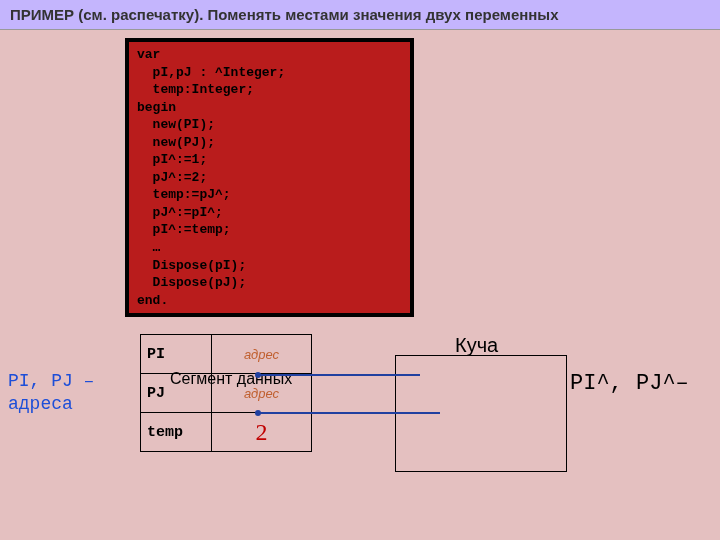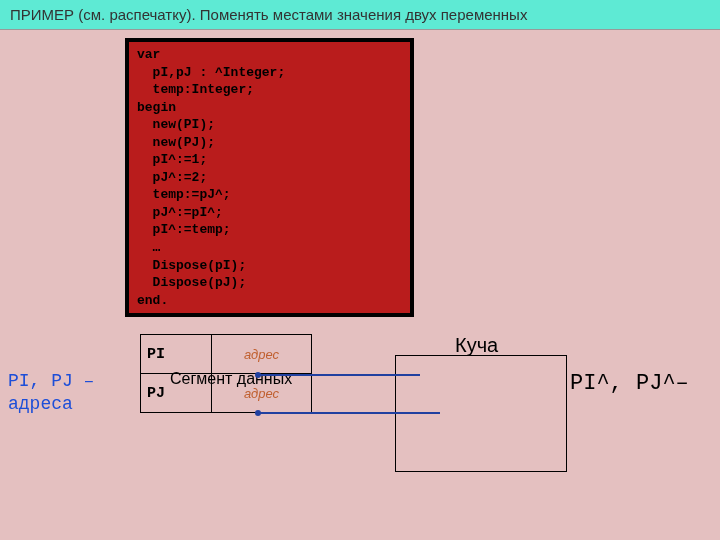--- a/index.html
+++ b/index.html
@@ -6,23 +6,23 @@
     margin: 0;
     padding: 0;
     width: 720px;
     height: 540px;
     background: #e4c0c0;
     font-family: Arial, sans-serif;
     position: relative;
     overflow: hidden;
   }
   .title-bar {
-    background: #5eead4;
+    background: #c4b5fd;
     color: #333;
-    font-weight: normal;
+    font-weight: bold;
     font-size: 15px;
     padding: 6px 10px;
     border-bottom: 1px solid #999;
   }
   .code-box {
     position: absolute;
     left: 125px;
     top: 38px;
     width: 265px;
     background: #b91c1c;
@@ -167,20 +167,26 @@
     <div class="cell-body">
       <span class="addr-text">адрес</span>
     </div>
   </div>
   <div class="row">
     <div class="cell-label">PJ</div>
     <div class="cell-body">
       <span class="addr-text">адрес</span>
     </div>
   </div>
+  <div class="row">
+    <div class="cell-label">temp</div>
+    <div class="cell-body">
+      <span class="val-text">2</span>
+    </div>
+  </div>
 </div>
 
 <div class="heap-box"></div>
 
 <span class="arrow-dot" style="left:258px; top:374px;"></span>
 <div class="arrow-line" style="left:258px; top:374px; width:162px;"></div>
 <span class="arrow-dot" style="left:258px; top:412px;"></span>
 <div class="arrow-line" style="left:258px; top:412px; width:182px;"></div>
 
 </body></html>

